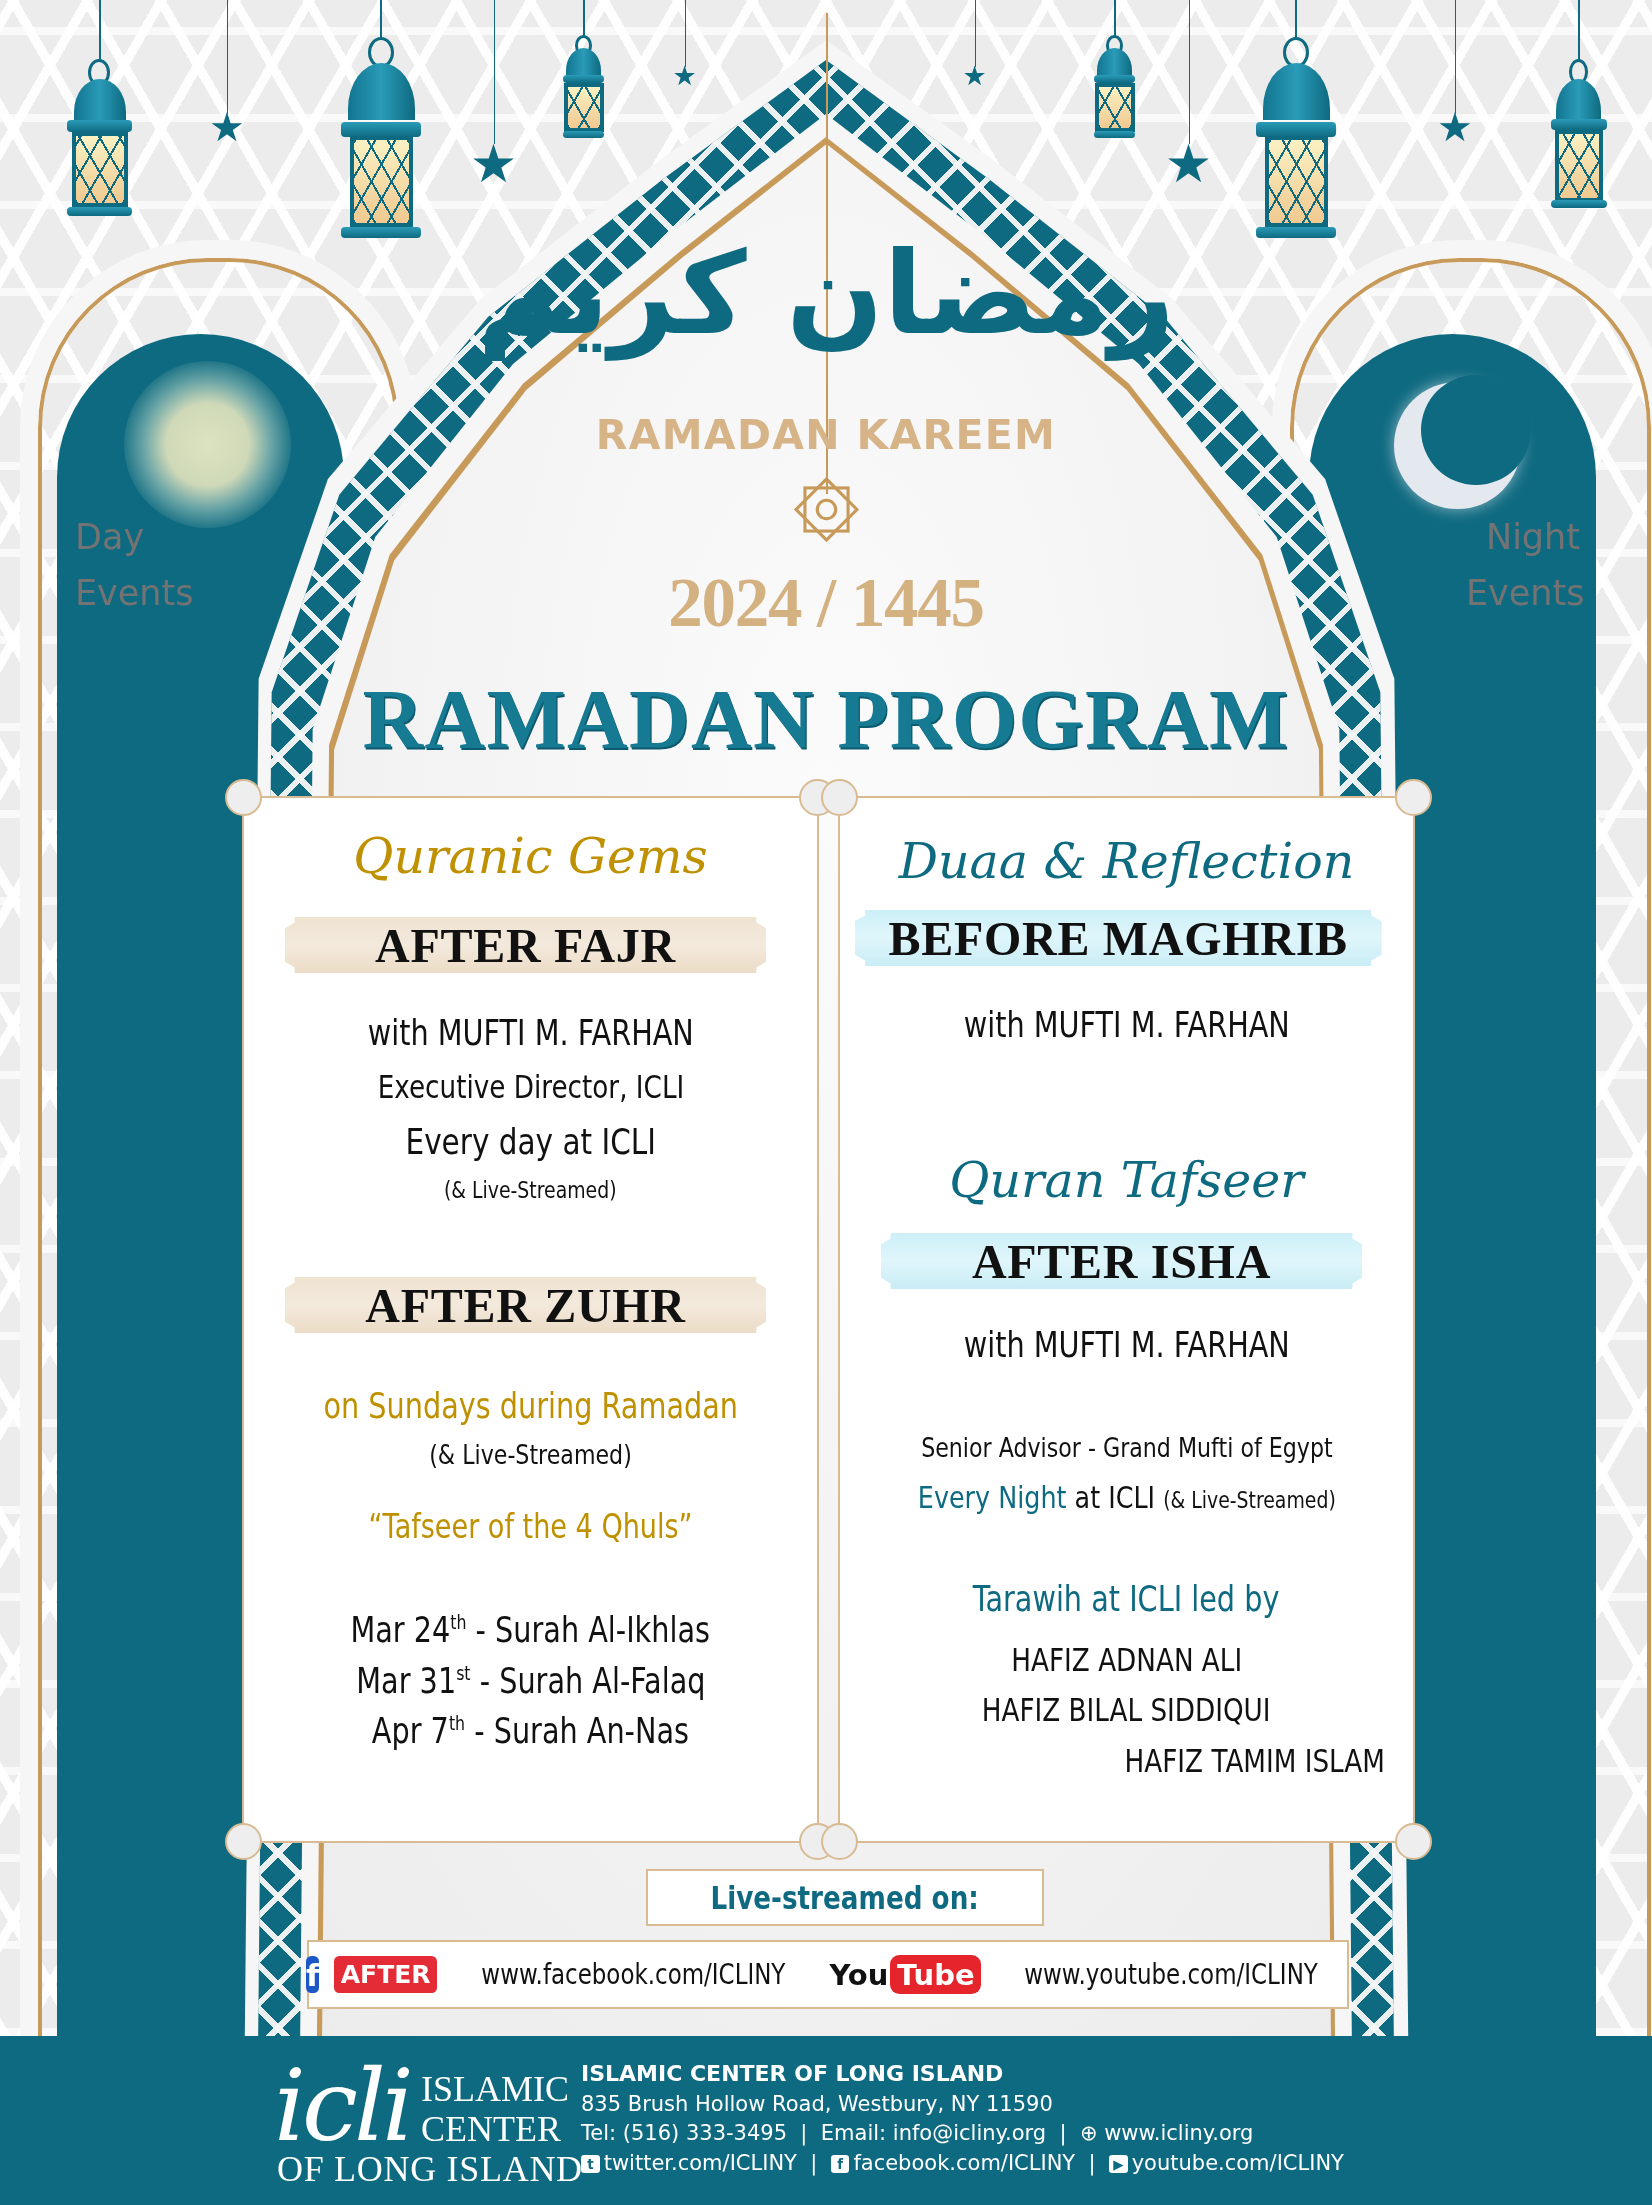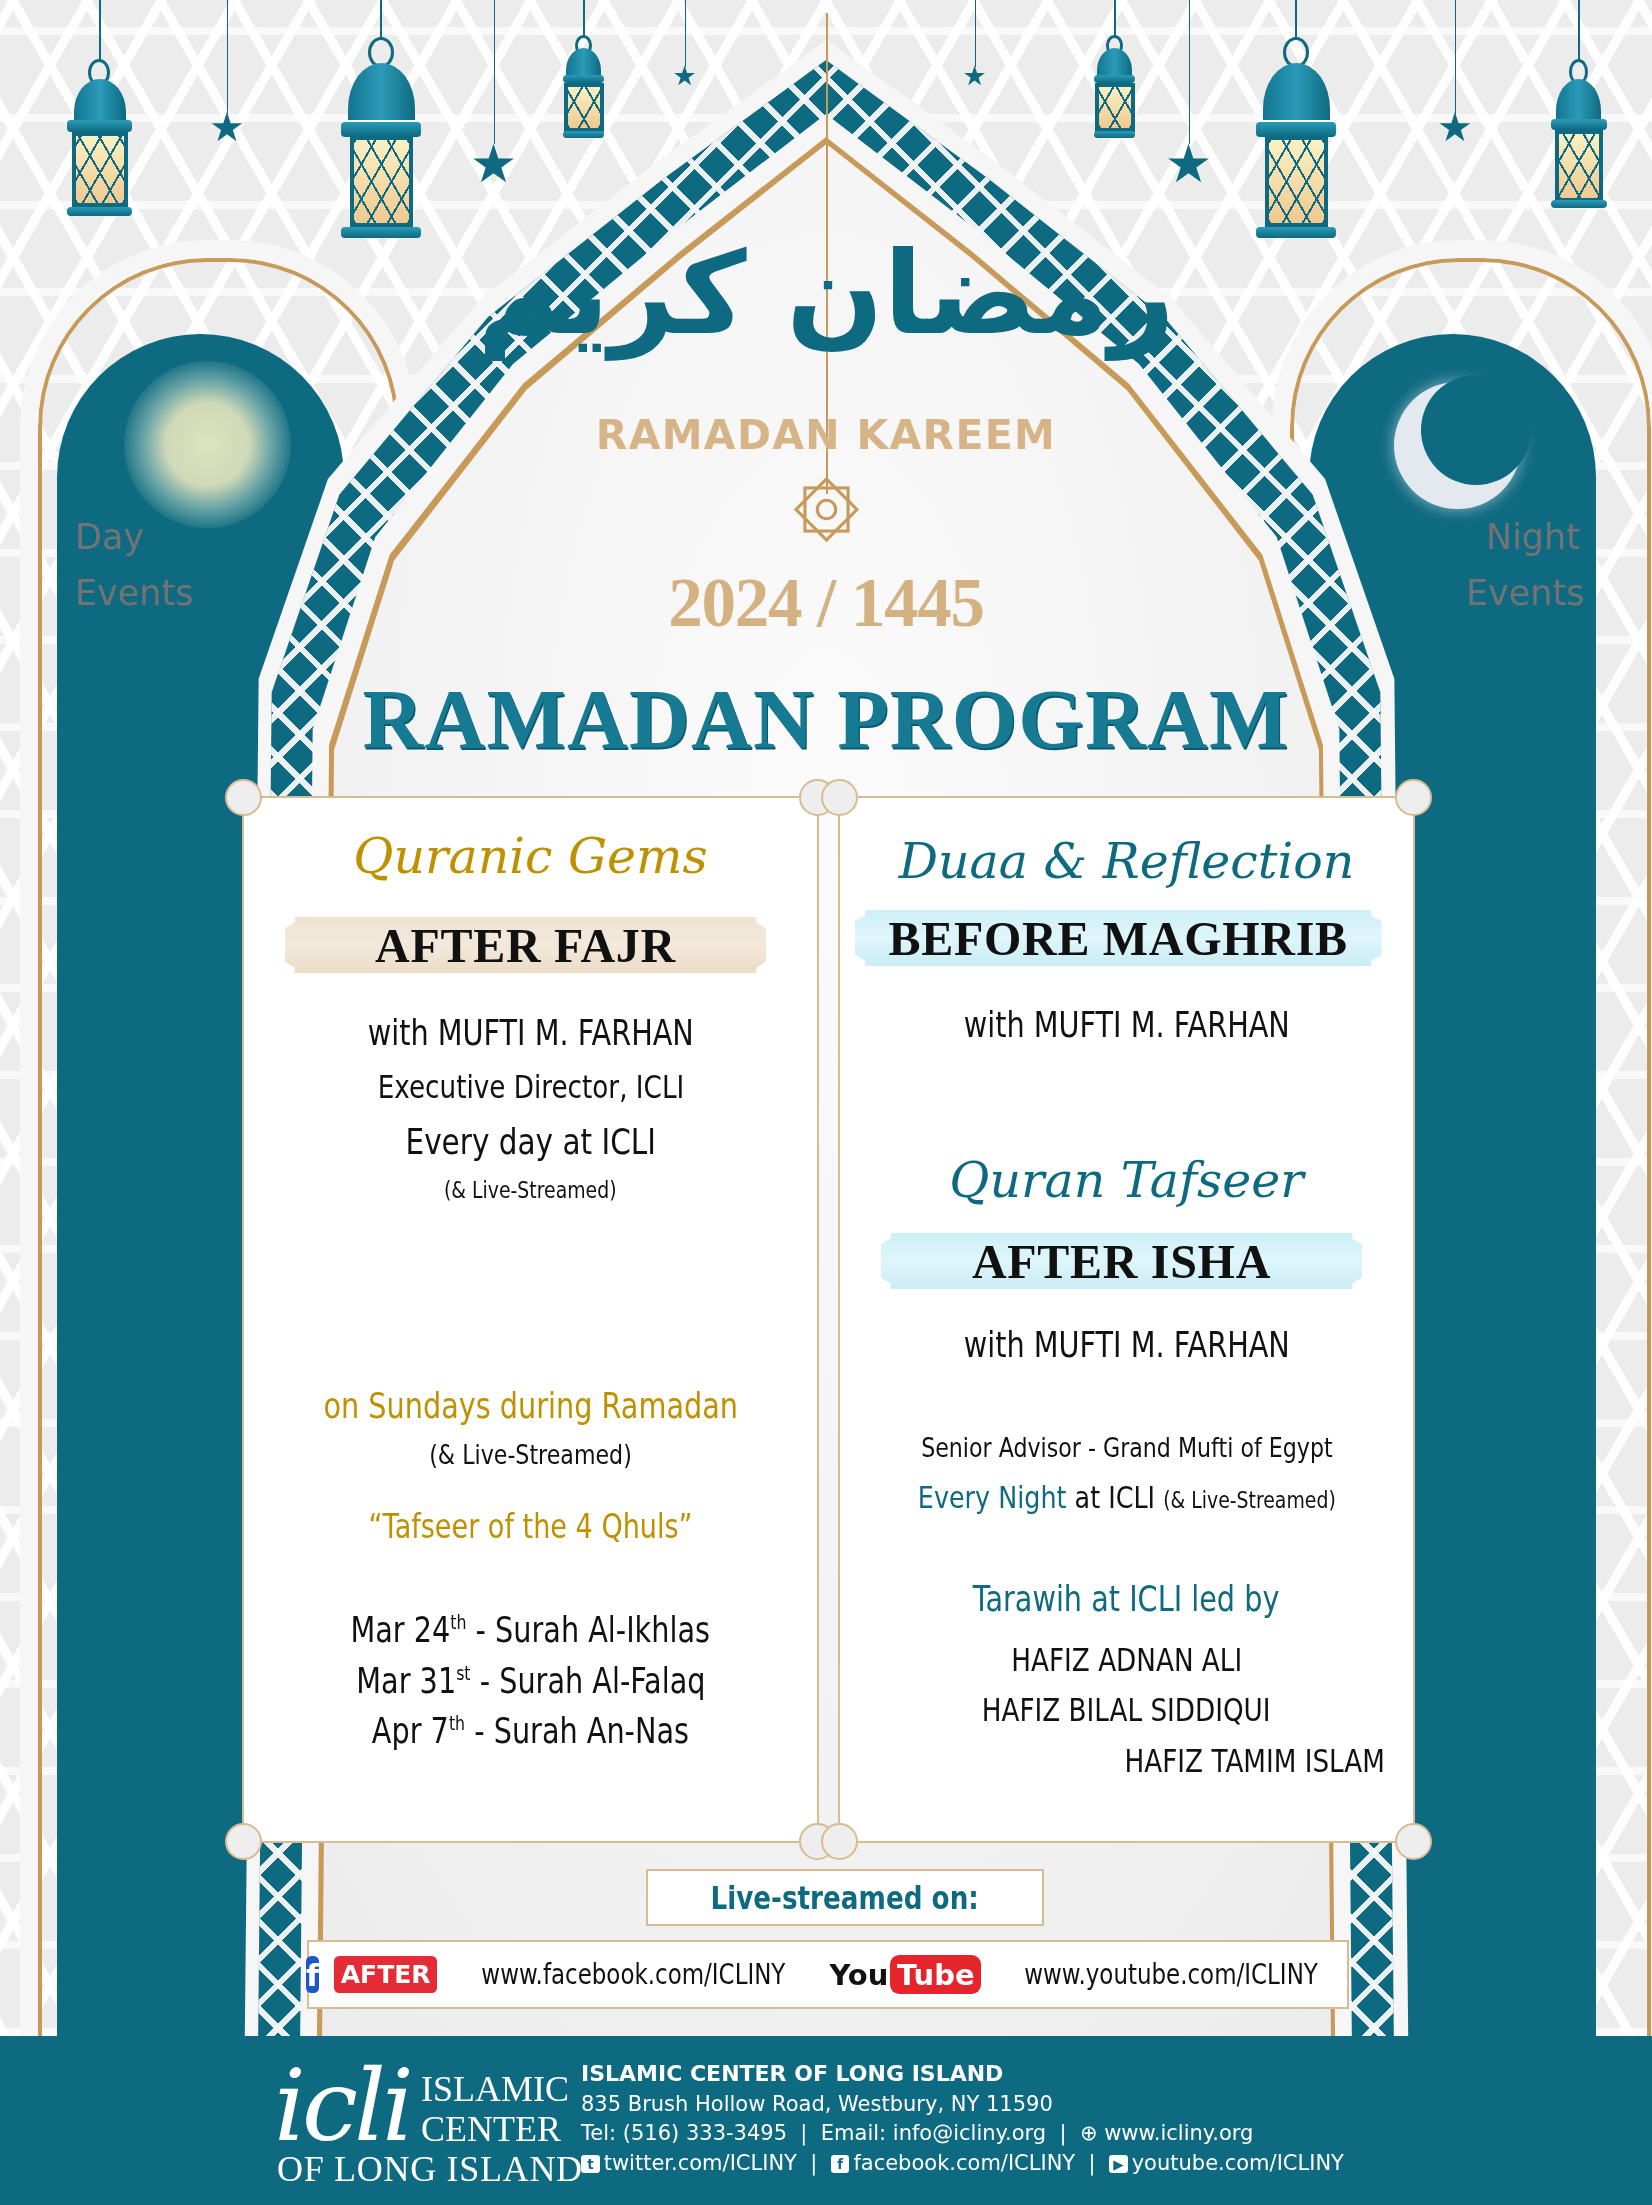--- a/index.html
+++ b/index.html
@@ -209,20 +209,21 @@
   <div class="notch" style="right:-19.4px; bottom:-19.4px;"></div>
 
   <div class="script-title gold" style="top:30px;">Quranic Gems</div>
   <div class="banner tan" style="left:41px; width:481px; top:119px;">AFTER FAJR</div>
 
   <div class="line" style="top:215px; font-size:35px;"><span class="cond">with MUFTI M. FARHAN</span></div>
   <div class="line" style="top:270px; font-size:32px;"><span class="cond">Executive Director, ICLI</span></div>
   <div class="line" style="top:323px; font-size:36px;"><span class="cond">Every day at ICLI</span></div>
   <div class="line" style="top:379px; font-size:23px;"><span class="cond">(&amp; Live-Streamed)</span></div>
 
+  <div class="banner tan" style="left:41px; width:481px; top:479px;">AFTER ZUHR</div>
   <div class="line gold" style="top:588px; font-size:35px;"><span class="cond">on Sundays during Ramadan</span></div>
   <div class="line" style="top:641px; font-size:27px;"><span class="cond">(&amp; Live-Streamed)</span></div>
   <div class="line gold" style="top:709px; font-size:33px;"><span class="cond">“Tafseer of the 4 Qhuls”</span></div>
 
   <div class="line" style="top:812px; font-size:35px;"><span class="cond"><span>Mar</span> <span>24</span><sup>th</sup> - <span>Surah Al-Ikhlas</span></span></div>
   <div class="line" style="top:863px; font-size:35px;"><span class="cond"><span>Mar</span> <span>31</span><sup>st</sup> - <span>Surah Al-Falaq</span></span></div>
   <div class="line" style="top:913px; font-size:35px;"><span class="cond"><span>Apr</span> <span>7</span><sup>th</sup> - <span>Surah An-Nas</span></span></div>
 </div>
 
 <div class="panel" style="left:838px; top:796px; width:573px; height:1043px;">

